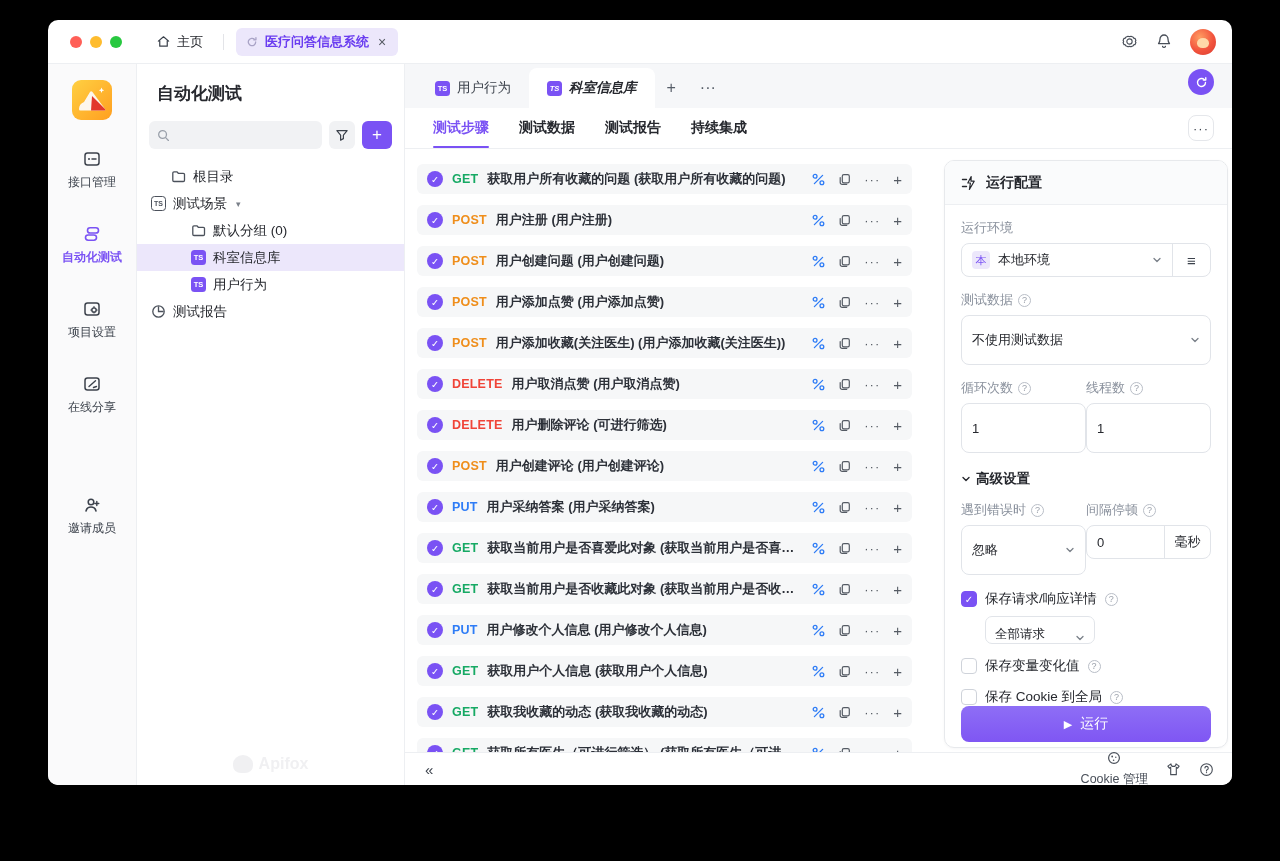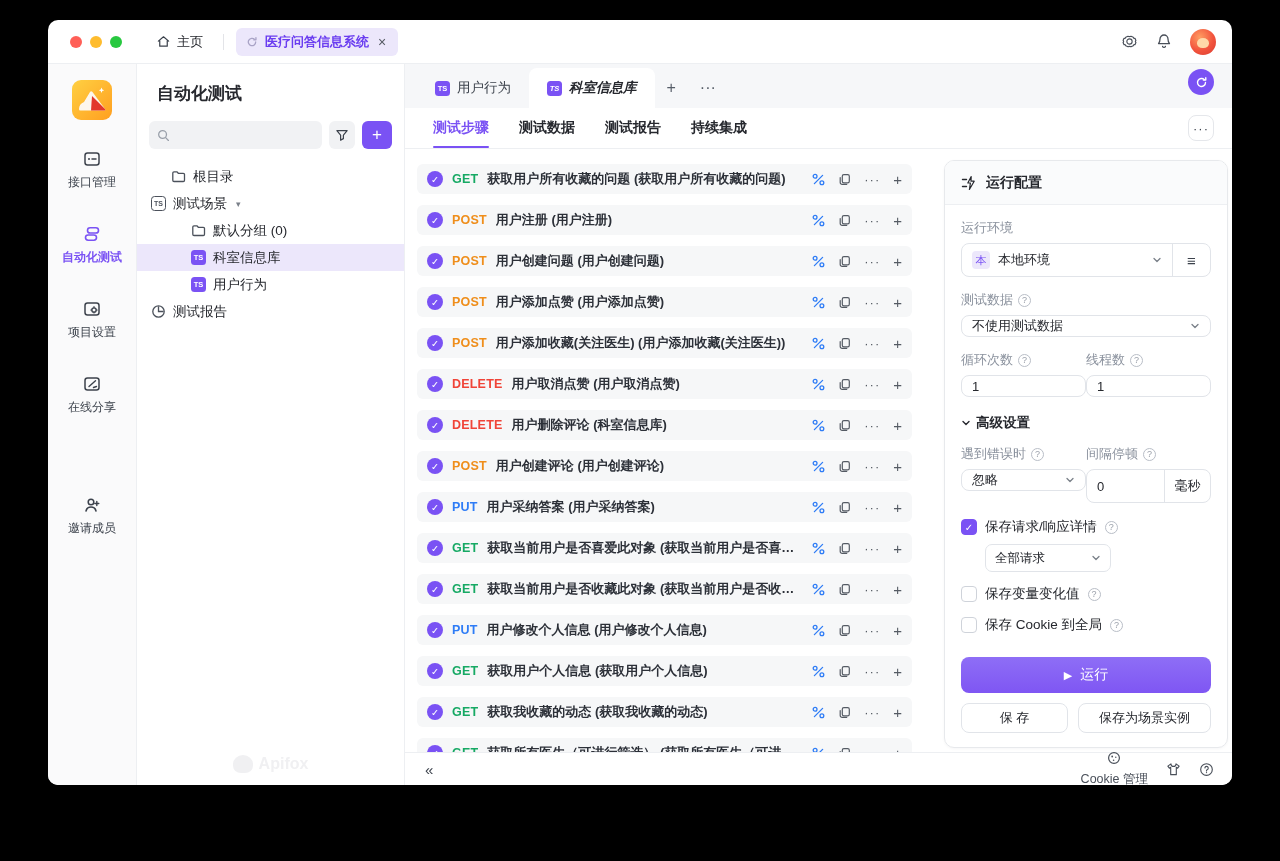--- a/index.html
+++ b/index.html
@@ -87,37 +87,37 @@
   .row-actions .dots{font-size:13px;letter-spacing:1px;line-height:1;}
   .row-actions .plus{font-size:15px;line-height:1;}
   .row-actions span{display:flex;align-items:center;cursor:pointer;}
 
   
   .runcard{width:284px;height:588px;margin:11px 18px 0 32px;border:1px solid #e7e9ec;border-radius:10px;box-shadow:0 1px 3px rgba(20,20,40,.04);display:flex;flex-direction:column;overflow:hidden;flex:0 0 auto;}
   .rc-head{height:44px;background:#fafbfc;border-bottom:1px solid var(--border-soft);display:flex;align-items:center;gap:9px;padding:0 16px;font-size:14px;font-weight:bold;color:var(--text);flex:0 0 auto;}
   .rc-body{padding:14px 16px 14px;flex:1;display:flex;flex-direction:column;}
   .rc-label{font-size:13px;color:var(--label);margin-bottom:6px;display:flex;align-items:center;gap:5px;}
   .help{width:13px;height:13px;border-radius:50%;border:1px solid #b9bec7;color:#9aa0aa;font-size:9px;display:inline-flex;align-items:center;justify-content:center;cursor:pointer;}
-  .select,.input{height:22px;border:1px solid #e1e4e9;border-radius:8px;background:#fff;display:flex;align-items:center;padding:0 10px;font-size:13px;color:var(--text);cursor:pointer;}
+  .select,.input{height:50px;border:1px solid #e1e4e9;border-radius:8px;background:#fff;display:flex;align-items:center;padding:0 10px;font-size:13px;color:var(--text);cursor:pointer;}
   .select .chev{margin-left:auto;color:#7a8089;display:flex;}
   .env-group{display:flex;height:34px;border:1px solid #e1e4e9;border-radius:8px;overflow:hidden;margin-bottom:14px;}
   .env-main{flex:1;display:flex;align-items:center;gap:8px;padding:0 10px;font-size:13px;color:var(--text);cursor:pointer;}
   .env-badge{width:18px;height:18px;border-radius:4px;background:var(--accent-light);color:var(--accent);font-size:11px;display:flex;align-items:center;justify-content:center;}
   .env-main .chev{margin-left:auto;color:#7a8089;display:flex;}
   .env-menu{width:38px;border-left:1px solid #e1e4e9;display:flex;align-items:center;justify-content:center;color:#3c424c;font-size:15px;cursor:pointer;}
   .two-col{display:flex;margin-bottom:2px;}
   .col{flex:1;min-width:0;}
   .advanced{display:flex;align-items:center;gap:5px;font-size:13.5px;font-weight:bold;color:var(--text);margin:15px 0 13px;cursor:pointer;}
   .suffix-group{display:flex;height:34px;border:1px solid #e1e4e9;border-radius:8px;overflow:hidden;}
   .suffix-group .sg-in{flex:1;display:flex;align-items:center;padding:0 10px;font-size:13px;color:var(--text);}
   .suffix-group .sg-suf{width:46px;border-left:1px solid #e1e4e9;display:flex;align-items:center;justify-content:center;font-size:13px;color:var(--text);}
   .cb-row{display:flex;align-items:center;gap:8px;margin-top:13px;font-size:13.5px;color:var(--text);cursor:pointer;}
   .cb{width:16px;height:16px;border-radius:4px;border:1px solid #cfd3da;background:#fff;flex:0 0 auto;}
   .cb.checked{background:var(--accent);border-color:var(--accent);color:#fff;font-size:10px;display:flex;align-items:center;justify-content:center;}
-  .mini-select{width:126px;height:28px;border:1px solid #e1e4e9;border-radius:7px;display:flex;align-items:center;padding:0 9px;font-size:12.5px;color:var(--text);margin:8px 0 0 24px;cursor:pointer;}
+  .mini-select{width:110px;height:28px;border:1px solid #e1e4e9;border-radius:7px;display:flex;align-items:flex-end;padding:0 9px;font-size:12.5px;color:var(--text);margin:8px 0 0 24px;cursor:pointer;}
   .mini-select .chev{margin-left:auto;color:#7a8089;display:flex;}
   .run-btn{margin-top:auto;height:36px;border-radius:8px;background:linear-gradient(180deg,#8e6ef6,#7f56f3);color:#fff;font-size:14px;display:flex;align-items:center;justify-content:center;gap:8px;cursor:pointer;}
   .run-btn .play{font-size:11px;}
   .save-row{display:flex;gap:10px;margin-top:10px;}
   .ghost-btn{flex:1;height:30px;border:1px solid #e1e4e9;border-radius:8px;background:#fff;display:flex;align-items:center;justify-content:center;font-size:13px;color:var(--text);cursor:pointer;white-space:nowrap;}
   .ghost-btn.wide{flex:1.25;}
 
   
   .statusbar{height:33px;border-top:1px solid var(--border-soft);display:flex;align-items:center;padding:0 18px 0 20px;flex:0 0 auto;background:#fff;}
   .collapse{font-size:15px;color:#3c424c;cursor:pointer;}
@@ -492,21 +492,21 @@
                     </svg>
                   </span>
                   <span class="dots">···</span>
                   <span class="plus">+</span>
                 </span>
           </div>
 
           <div class="step-row">
             <span class="chk">✓</span>
             <span class="method m-delete">DELETE</span>
-            <span class="step-title">用户删除评论 (科室信息库)</span>
+            <span class="step-title">用户删除评论 (可进行筛选)</span>
             <span class="row-actions">
                   <span class="blue">
                     <svg width="13" height="13" viewBox="0 0 13 13">
                       <circle cx="3.1" cy="3.2" r="1.9" fill="none" stroke="currentColor" stroke-width="1.3"></circle>
                       <circle cx="9.9" cy="9.8" r="1.9" fill="none" stroke="currentColor" stroke-width="1.3"></circle>
                       <path d="M10.6 2.4 2.4 10.6" stroke="currentColor" stroke-width="1.3" stroke-linecap="round"></path>
                     </svg>
                   </span>
                   <span>
                     <svg width="13" height="13" viewBox="0 0 13 13">

